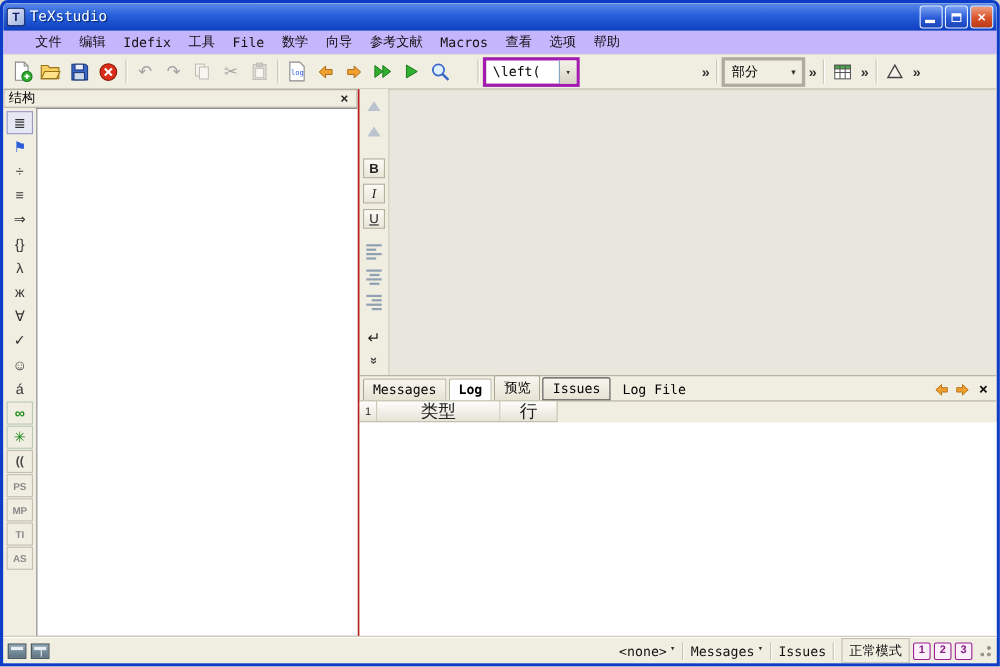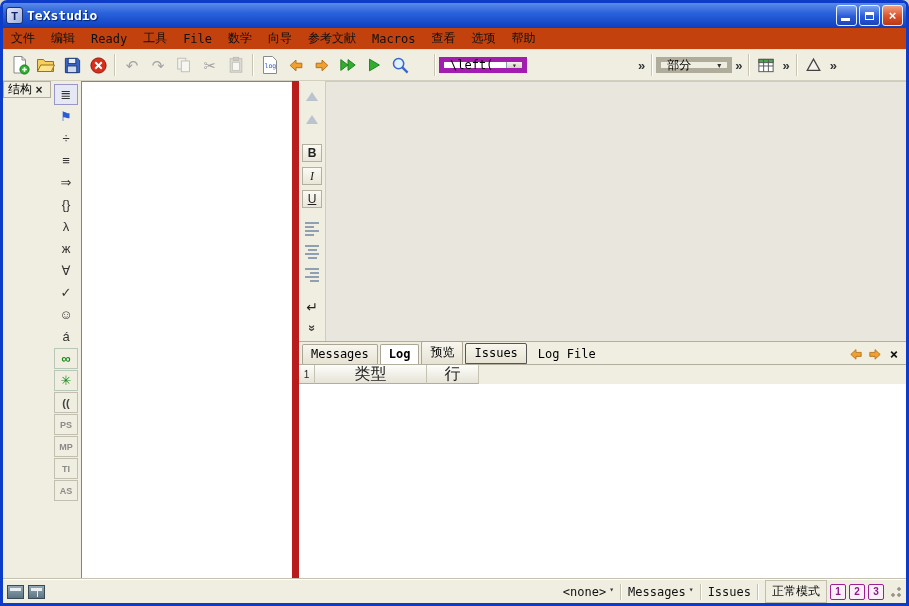--- a/index.html
+++ b/index.html
@@ -3,42 +3,42 @@
 <meta charset="utf-8">
 <style>
 *{box-sizing:border-box;margin:0;padding:0}
 html,body{width:909px;height:606px;overflow:hidden}
 body{font-family:"Liberation Sans","DejaVu Sans",sans-serif;font-size:12px;background:#d8d4c8}
 .mono{font-family:"DejaVu Sans Mono","Liberation Mono",monospace}
 .window{width:909px;height:606px;display:flex;flex-direction:column;border:3px solid #0d3dc8;border-radius:7px 7px 0 0;overflow:hidden;background:#f0eee1}
 
 .titlebar{height:25px;flex:none;background:linear-gradient(180deg,#5a8ae8 0%,#2a62dc 40%,#0d3fc0 100%);display:flex;align-items:center;padding:0 3px}
 .app-icon{width:17px;height:17px;border-radius:3px;background:linear-gradient(135deg,#e8e8f8,#9ab0e0);border:1px solid #20306a;color:#15246a;font-weight:bold;font-size:11px;display:flex;align-items:center;justify-content:center;margin-right:4px}
-.title{color:#fff;font-weight:bold;font-size:13px;text-shadow:1px 1px 1px #00226a;flex:1}
+.title{color:#fff;font-weight:normal;font-size:13px;text-shadow:1px 1px 1px #00226a;flex:1}
 .tbtn{width:21px;height:21px;border:1px solid #e8f0ff;border-radius:3px;margin-left:2px;display:flex;align-items:center;justify-content:center;color:#fff;position:relative}
 .tbtn.bl{background:linear-gradient(180deg,#7aa2f2,#2a5bd8 55%,#1b44b8)}
 .tbtn.rd{background:linear-gradient(180deg,#f0a080,#da512a 55%,#b93a14);font-weight:bold;font-size:13px}
 .min-glyph{position:absolute;left:4px;bottom:4px;width:9px;height:3px;background:#fff}
 .res-glyph{position:absolute;left:5px;top:6px;width:9px;height:8px;border:1px solid #fff;border-top-width:3px}
 
-.menubar{height:22px;flex:none;display:flex;align-items:center;padding:0 0;background:#c2410c;border-bottom:1px solid #e2dfd0}
+.menubar{height:22px;flex:none;display:flex;align-items:center;padding:0 21px;background:#c4b5fd;border-bottom:1px solid #e2dfd0}
 .menu-item{padding:2px 8px;color:#111;cursor:default}
 
 .toolbar{height:31px;flex:none;display:flex;align-items:center;padding:0 4px;background:#f0eee1;border-bottom:1px solid #d4d0c0}
 .tb-icon{width:26px;height:24px;display:flex;align-items:center;justify-content:center;border:1px solid transparent}
 .tb-sep{width:2px;height:22px;border-left:1px solid #c9c5b5;border-right:1px solid #fff;margin:0 3px}
 .glyph-gray{color:#a2a2a2;font-size:15px;line-height:1}
 .ovf{font-weight:bold;color:#333;padding:0 3px;font-size:13px}
-.combo{height:16px;border:5px solid #a21caf;background:#fff;display:flex;align-items:center}
+.combo{height:27px;border:3px solid #a21caf;background:#fff;display:flex;align-items:center}
 .combo .val{padding:0 6px;font-size:12px;white-space:nowrap}
 .combo .dd{width:16px;align-self:stretch;background:linear-gradient(#f4f2ea,#d8d4c4);border-left:1px solid #7f9db9;display:flex;align-items:center;justify-content:center;font-size:8px;color:#333}
 .sp20{width:18px}.sp110{width:108px}
 
 .content{flex:1;display:flex;min-height:0}
-.left-panel{width:296px;flex:none;display:flex;flex-direction:row;border-right:7px solid #b91c1c;background:#f0eee1}
+.left-panel{width:324px;flex:none;display:flex;flex-direction:column;border-right:2px solid #b91c1c;background:#f0eee1}
 .panel-header{height:17px;flex:none;display:flex;align-items:center;border:1px solid #b2ae9e;background:#f0eee1;padding:0 4px}
 .panel-header .ph-title{flex:1;font-size:12px}
 .ph-close{width:14px;height:14px;display:flex;align-items:center;justify-content:center;font-weight:bold;color:#222;cursor:default}
 .panel-body{flex:1;display:flex;min-height:0}
 .icon-strip{width:30px;flex:none;display:flex;flex-direction:column;align-items:center;padding-top:3px;gap:1px;overflow:hidden}
 .strip-icon{width:24px;height:21px;display:flex;align-items:center;justify-content:center;font-size:13px;color:#333;border:1px solid transparent}
 .strip-icon.sel{border:1px solid #9a96c8;background:#e6e8f4}
 .strip-icon.grn{color:#1d8a1d;border:1px solid #b8c8b8;font-weight:bold}
 .strip-icon.box{border:1px solid #c2beb0;color:#8a8a8a;font-size:9px;font-weight:bold}
 .tree{flex:1;background:#fff;border:1px solid #848484;border-right:none}
@@ -101,21 +101,21 @@
         <span class="res-glyph"></span>
       </div>
     <div class="tbtn rd">
         <span>×</span>
       </div>
   </div>
 
   <div class="menubar">
     <span class="menu-item">文件</span>
     <span class="menu-item">编辑</span>
-    <span class="menu-item mono">Ready</span>
+    <span class="menu-item mono">Idefix</span>
     <span class="menu-item">工具</span>
     <span class="menu-item mono">File</span>
     <span class="menu-item">数学</span>
     <span class="menu-item">向导</span>
     <span class="menu-item">参考文献</span>
     <span class="menu-item mono">Macros</span>
     <span class="menu-item">查看</span>
     <span class="menu-item">选项</span>
     <span class="menu-item">帮助</span>
   </div>

